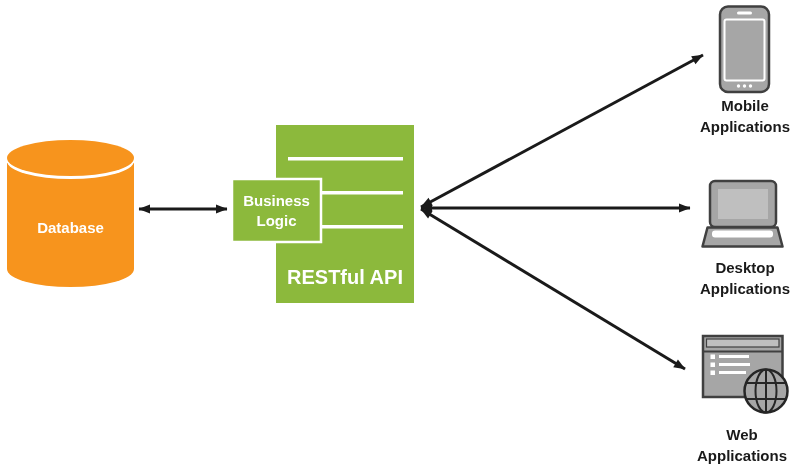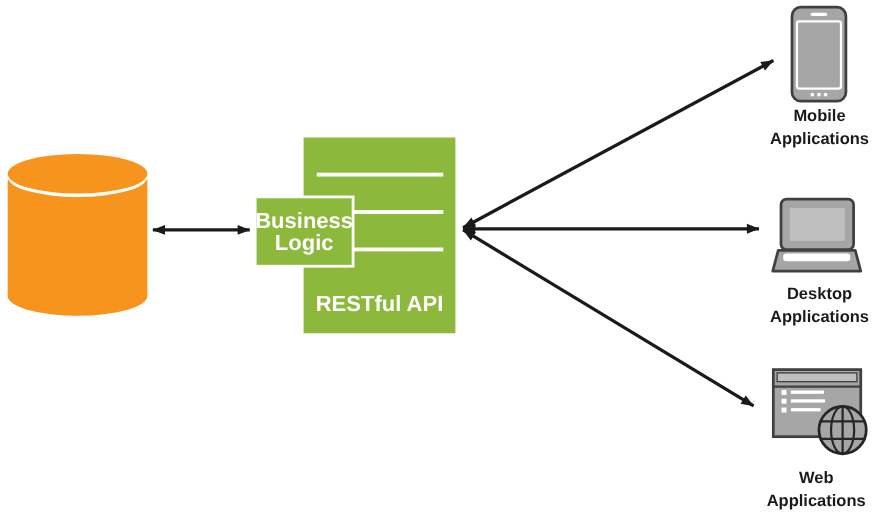--- a/index.html
+++ b/index.html
@@ -7,21 +7,21 @@
     position:relative;width:800px;height:473px;background:#fff;overflow:hidden;
     font-family:"Liberation Sans",sans-serif;
   }
   .canvas svg{position:absolute;left:0;top:0;}
   .lbl{
     position:absolute;font-weight:bold;white-space:pre-line;text-align:center;
     font-family:"Liberation Sans",sans-serif;
   }
   .lbl-db{left:7px;top:219px;width:127px;font-size:15px;color:var(--text-white);}
   .lbl-bl{
-    left:231px;top:178px;width:91px;height:65px;font-size:20px;line-height:20px;
+    left:231px;top:178px;width:91px;height:65px;font-size:15px;line-height:20px;
     color:var(--text-white);display:flex;align-items:center;justify-content:center;
   }
   .lbl-api{left:276px;top:266px;width:138px;font-size:20px;color:var(--text-white);}
   .lbl-right{width:130px;font-size:15px;line-height:21px;color:var(--text-black);}
   .lbl-mobile{left:680px;top:95px;}
   .lbl-desktop{left:680px;top:257px;}
   .lbl-web{left:677px;top:424px;}
 
   .fill-orange{fill:var(--database-orange);}
   .fill-green{fill:var(--api-green);}
@@ -102,20 +102,21 @@
       <g stroke="var(--globe-border)" fill="none">
         <circle class="fill-gray" cx="766" cy="391" r="21.5" stroke-width="2.5"></circle>
         <line x1="766" y1="369.5" x2="766" y2="412.5" stroke-width="2"></line>
         <ellipse cx="766" cy="391" rx="10.5" ry="21.5" stroke-width="2"></ellipse>
         <line x1="746.3" y1="383" x2="785.7" y2="383" stroke-width="2"></line>
         <line x1="746.3" y1="399" x2="785.7" y2="399" stroke-width="2"></line>
       </g>
     </g>
   </svg>
 
+  <div class="lbl lbl-db">Database</div>
 
   <div class="lbl lbl-bl"><span>Business
 Logic</span></div>
 
   <div class="lbl lbl-api">RESTful API</div>
 
   <div class="lbl lbl-right lbl-mobile">Mobile
 Applications</div>
 
   <div class="lbl lbl-right lbl-desktop">Desktop

